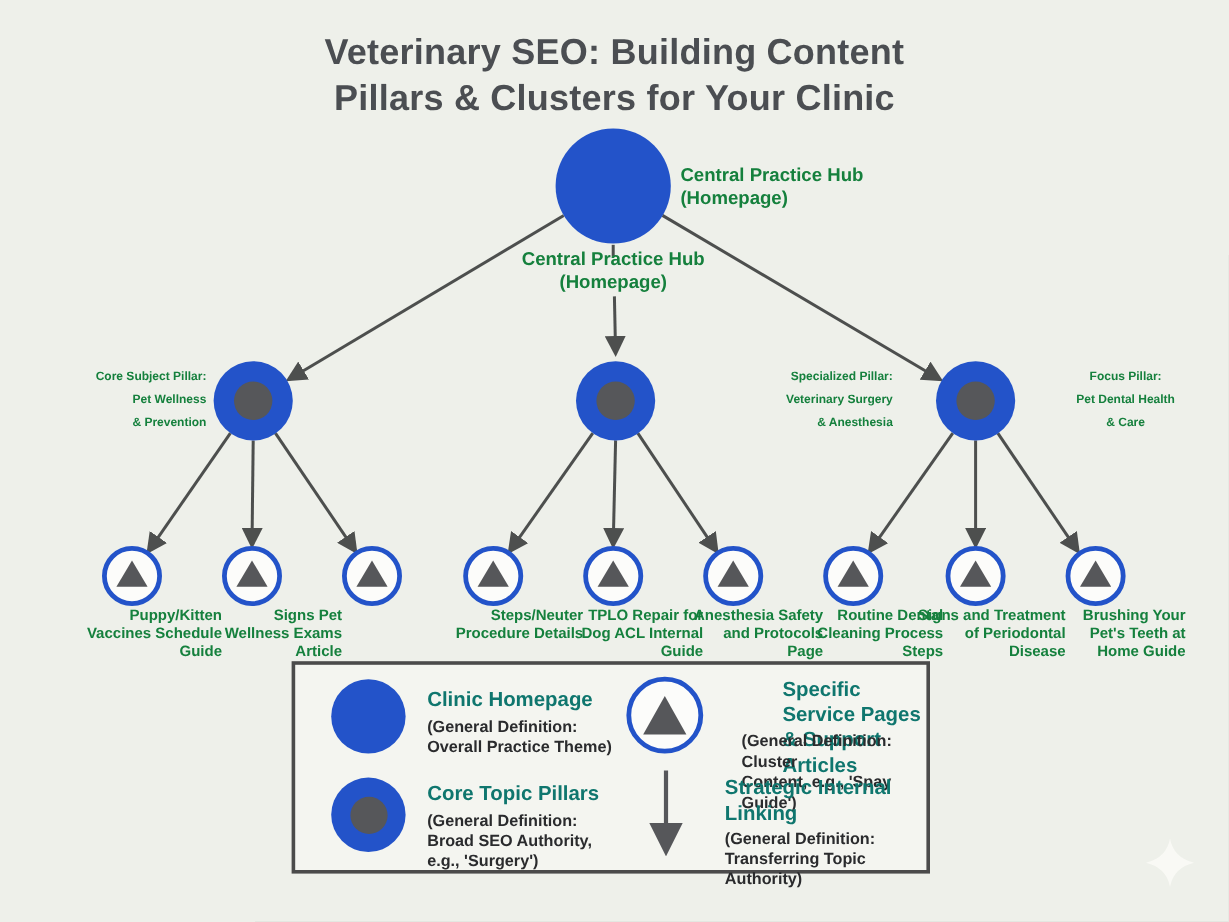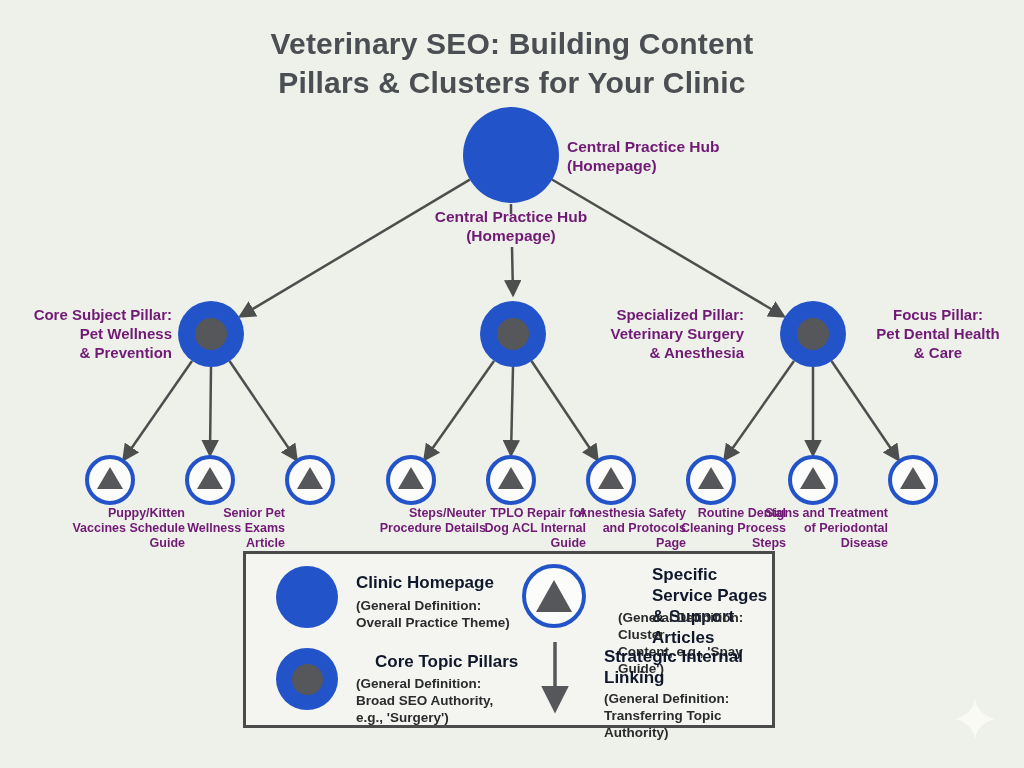--- a/index.html
+++ b/index.html
@@ -9,33 +9,33 @@
   }
   .canvas{
     position:relative;
     width:1024px;height:768px;
     background:#eef0ea;
     overflow:hidden;
   }
   .lbl{
     position:absolute;
     white-space:pre-line;
-    color:#701a75;
+    color:#15803d;
     font-weight:bold;
   }
   .title{
     left:0;top:24px;width:1024px;
     text-align:center;
     font-size:30px;line-height:39px;
     color:#4b4e52;
     letter-spacing:.2px;
   }
   .hub-side{left:567px;top:137px;font-size:15.5px;line-height:19px;text-align:left;}
   .hub-below{left:411px;top:207px;width:200px;text-align:center;font-size:15.5px;line-height:19px;}
-  .pillar-lbl{font-size:15px;line-height:19px;top:305px;}
+  .pillar-lbl{font-size:10px;line-height:19px;top:305px;}
   .pillar-lbl.p1{left:30px;width:142px;text-align:right;}
   .pillar-lbl.p2{left:554px;width:190px;text-align:right;}
   .pillar-lbl.p3{left:858px;width:160px;text-align:center;}
   .cluster-lbl{
     top:506px;width:150px;
     text-align:right;
     font-size:12.5px;line-height:15px;
   }
   svg.diagram{position:absolute;left:0;top:0;}
   .legend{
@@ -64,21 +64,21 @@
     width:56px;height:56px;border-radius:50%;
     background:#fcfcfa;
     border:4px solid #2353c9;
     display:flex;align-items:center;justify-content:center;
   }
   .legend-title{
     position:absolute;
     white-space:pre-line;
     font-weight:bold;
     font-size:17px;line-height:21px;
-    color:#0f172a;
+    color:#0f766e;
   }
   .legend-desc{
     position:absolute;
     white-space:pre-line;
     font-weight:600;
     font-size:13.5px;line-height:17px;
     color:#2a2b2d;
   }
   .sparkle{position:absolute;left:953px;top:697px;opacity:.9;}
 </style>
@@ -164,48 +164,51 @@
   <div class="lbl pillar-lbl p2">Specialized Pillar:
 Veterinary Surgery
 &amp; Anesthesia</div>
   <div class="lbl pillar-lbl p3">Focus Pillar:
 Pet Dental Health
 &amp; Care</div>
 
   <div class="lbl cluster-lbl" style="left:35px">Puppy/Kitten
 Vaccines Schedule
 Guide</div>
-  <div class="lbl cluster-lbl" style="left:135px">Senior Pet
+  <div class="lbl cluster-lbl" style="left:135px">Signs Pet
 Wellness Exams
 Article</div>
   <div class="lbl cluster-lbl" style="left:336px">Steps/Neuter
 Procedure Details</div>
   <div class="lbl cluster-lbl" style="left:436px">TPLO Repair for
 Dog ACL Internal
 Guide</div>
   <div class="lbl cluster-lbl" style="left:536px">Anesthesia Safety
 and Protocols
 Page</div>
   <div class="lbl cluster-lbl" style="left:636px">Routine Dental
 Cleaning Process
 Steps</div>
   <div class="lbl cluster-lbl" style="left:738px">Signs and Treatment
 of Periodontal
 Disease</div>
+  <div class="lbl cluster-lbl" style="left:838px">Brushing Your
+Pet's Teeth at
+Home Guide</div>
 
   <div class="legend">
     <div class="legend-icon circle-solid" style="left:30px;top:12px;"></div>
     <div class="legend-title" style="left:110px;top:18px;">Clinic Homepage</div>
     <div class="legend-desc" style="left:110px;top:43px;">(General Definition:
 Overall Practice Theme)</div>
 
     <div class="legend-icon circle-pillar" style="left:30px;top:94px;">
         <div class="inner"></div>
       </div>
-    <div class="legend-title" style="left:110px;top:97px;margin-left:19px;">Core Topic Pillars</div>
+    <div class="legend-title" style="left:110px;top:97px;">Core Topic Pillars</div>
     <div class="legend-desc" style="left:110px;top:121px;">(General Definition:
 Broad SEO Authority,
 e.g., 'Surgery')</div>
 
     <div class="legend-icon circle-cluster" style="left:276px;top:10px;">
       <svg width="40" height="34" viewBox="0 0 40 34">
         <polygon points="20,1 2,33 38,33" fill="#56575a"></polygon>
       </svg>
     </div>
     <div class="legend-title" style="left:358px;top:10px;margin-left:48px;">Specific Service Pages

